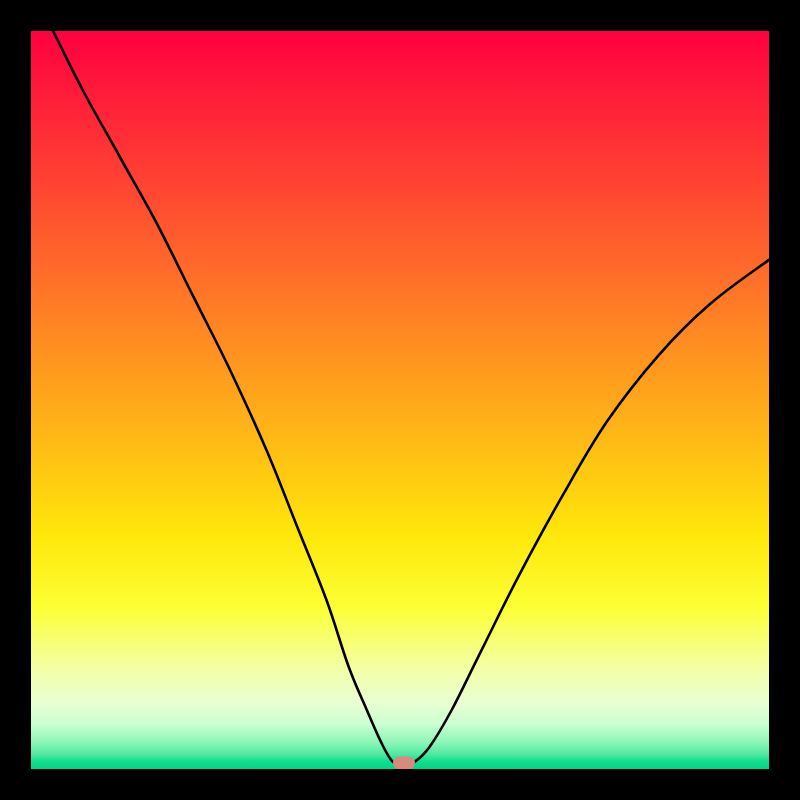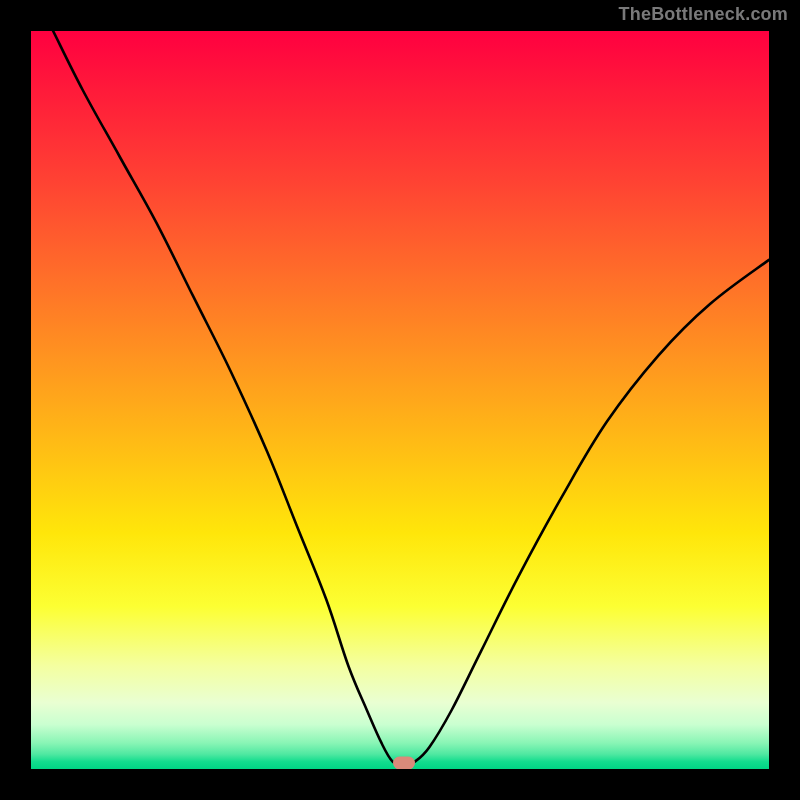--- a/index.html
+++ b/index.html
@@ -73,14 +73,13 @@
 <body>
 
 <div class="frame">
   <div class="plot-area">
     <div class="gradient"></div>
     <svg class="curve" viewBox="0 0 738 738" preserveAspectRatio="none">
       <path id="curve-path" fill="none" stroke="#000" stroke-width="2.6" stroke-linecap="round" stroke-linejoin="round" d="M 22.1 0.0 C 27.5 10.6, 39.7 36.5, 51.7 59.0 C 63.6 81.6, 75.3 101.5, 88.6 125.5 C 101.8 149.4, 112.2 166.6, 125.5 191.9 C 138.7 217.1, 149.1 239.1, 162.4 265.7 C 175.6 292.2, 186.0 311.6, 199.3 339.5 C 212.5 367.4, 224.2 392.8, 236.2 420.7 C 248.1 448.6, 255.1 467.9, 265.7 494.5 C 276.3 521.0, 285.9 543.0, 295.2 568.3 C 304.5 593.5, 310.0 614.8, 317.3 634.7 C 324.6 654.6, 329.8 665.0, 335.8 679.0 C 341.8 692.9, 345.9 702.9, 350.6 712.2 C 355.2 721.5, 357.6 726.6, 361.6 730.6 C 365.6 734.6, 368.7 734.3, 372.7 734.3 C 376.7 734.3, 379.1 733.9, 383.8 730.6 C 388.4 727.3, 391.9 725.2, 398.5 715.9 C 405.2 706.6, 411.4 696.2, 420.7 679.0 C 430.0 661.7, 438.2 643.8, 450.2 619.9 C 462.1 596.0, 472.5 574.0, 487.1 546.1 C 501.7 518.2, 515.4 492.8, 531.4 464.9 C 547.3 437.0, 558.4 416.4, 575.6 391.1 C 592.9 365.9, 608.7 346.0, 627.3 324.7 C 645.9 303.5, 659.0 290.3, 679.0 273.1 C 698.9 255.8, 727.4 236.8, 738.0 228.8"></path>
     </svg>
     <div class="marker" id="marker" style="left: 373.428px; top: 732.096px;"></div>
   </div>
-  <div class="watermark">TheBottleneck.com</div>
 </div>
 
 </body></html>

